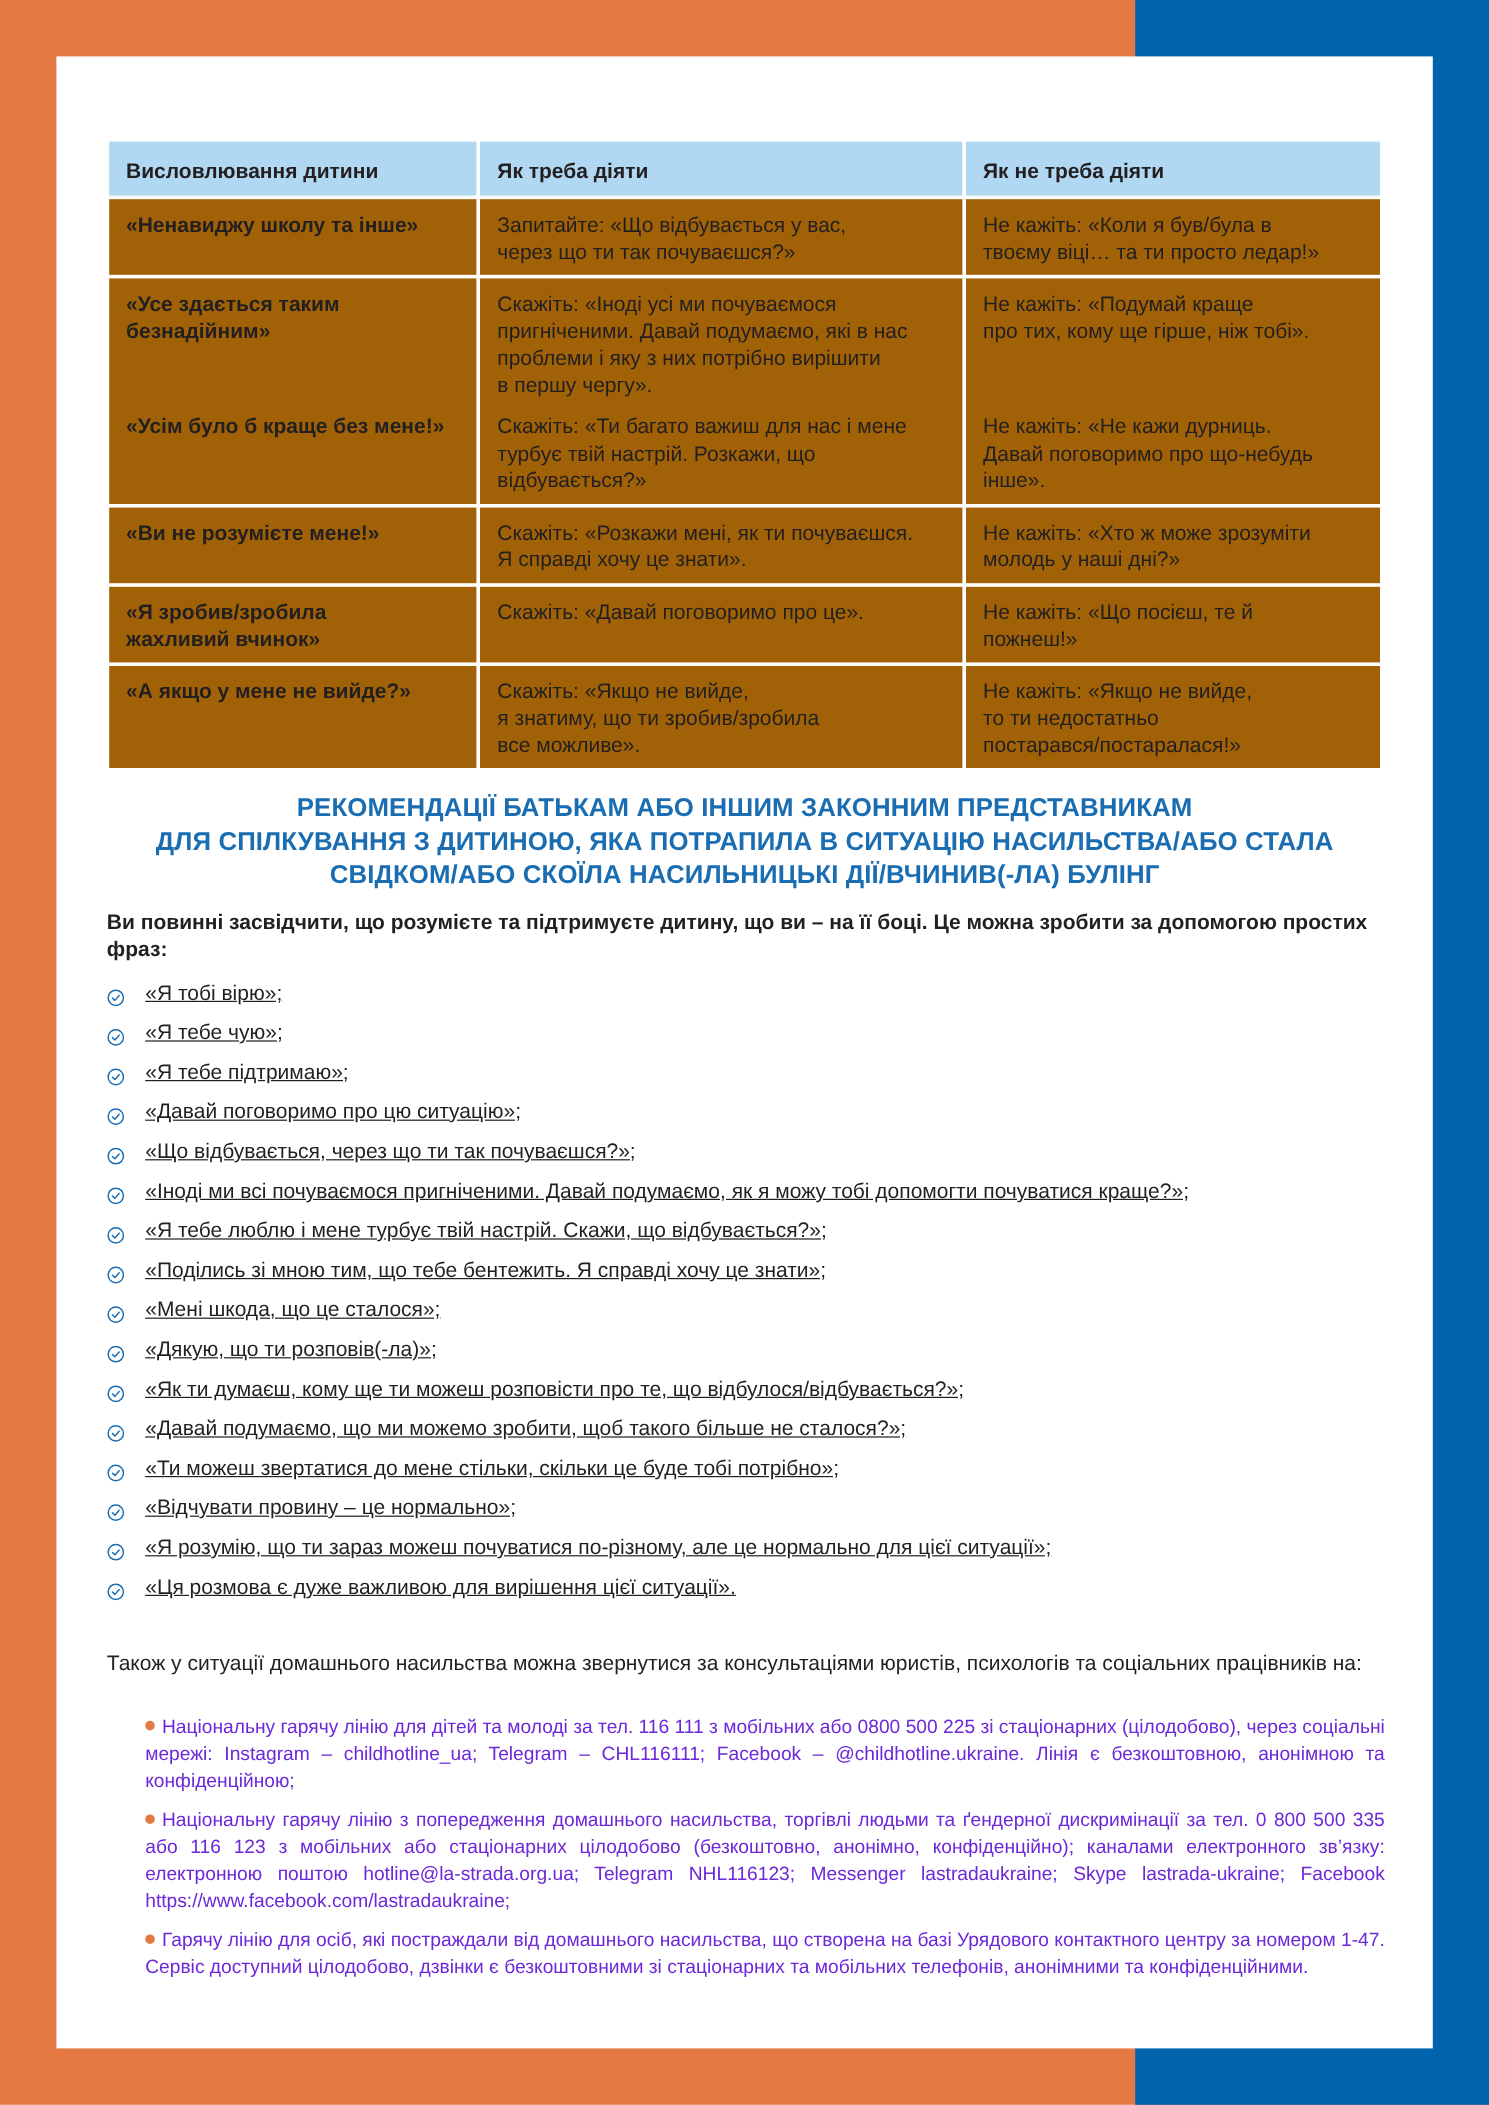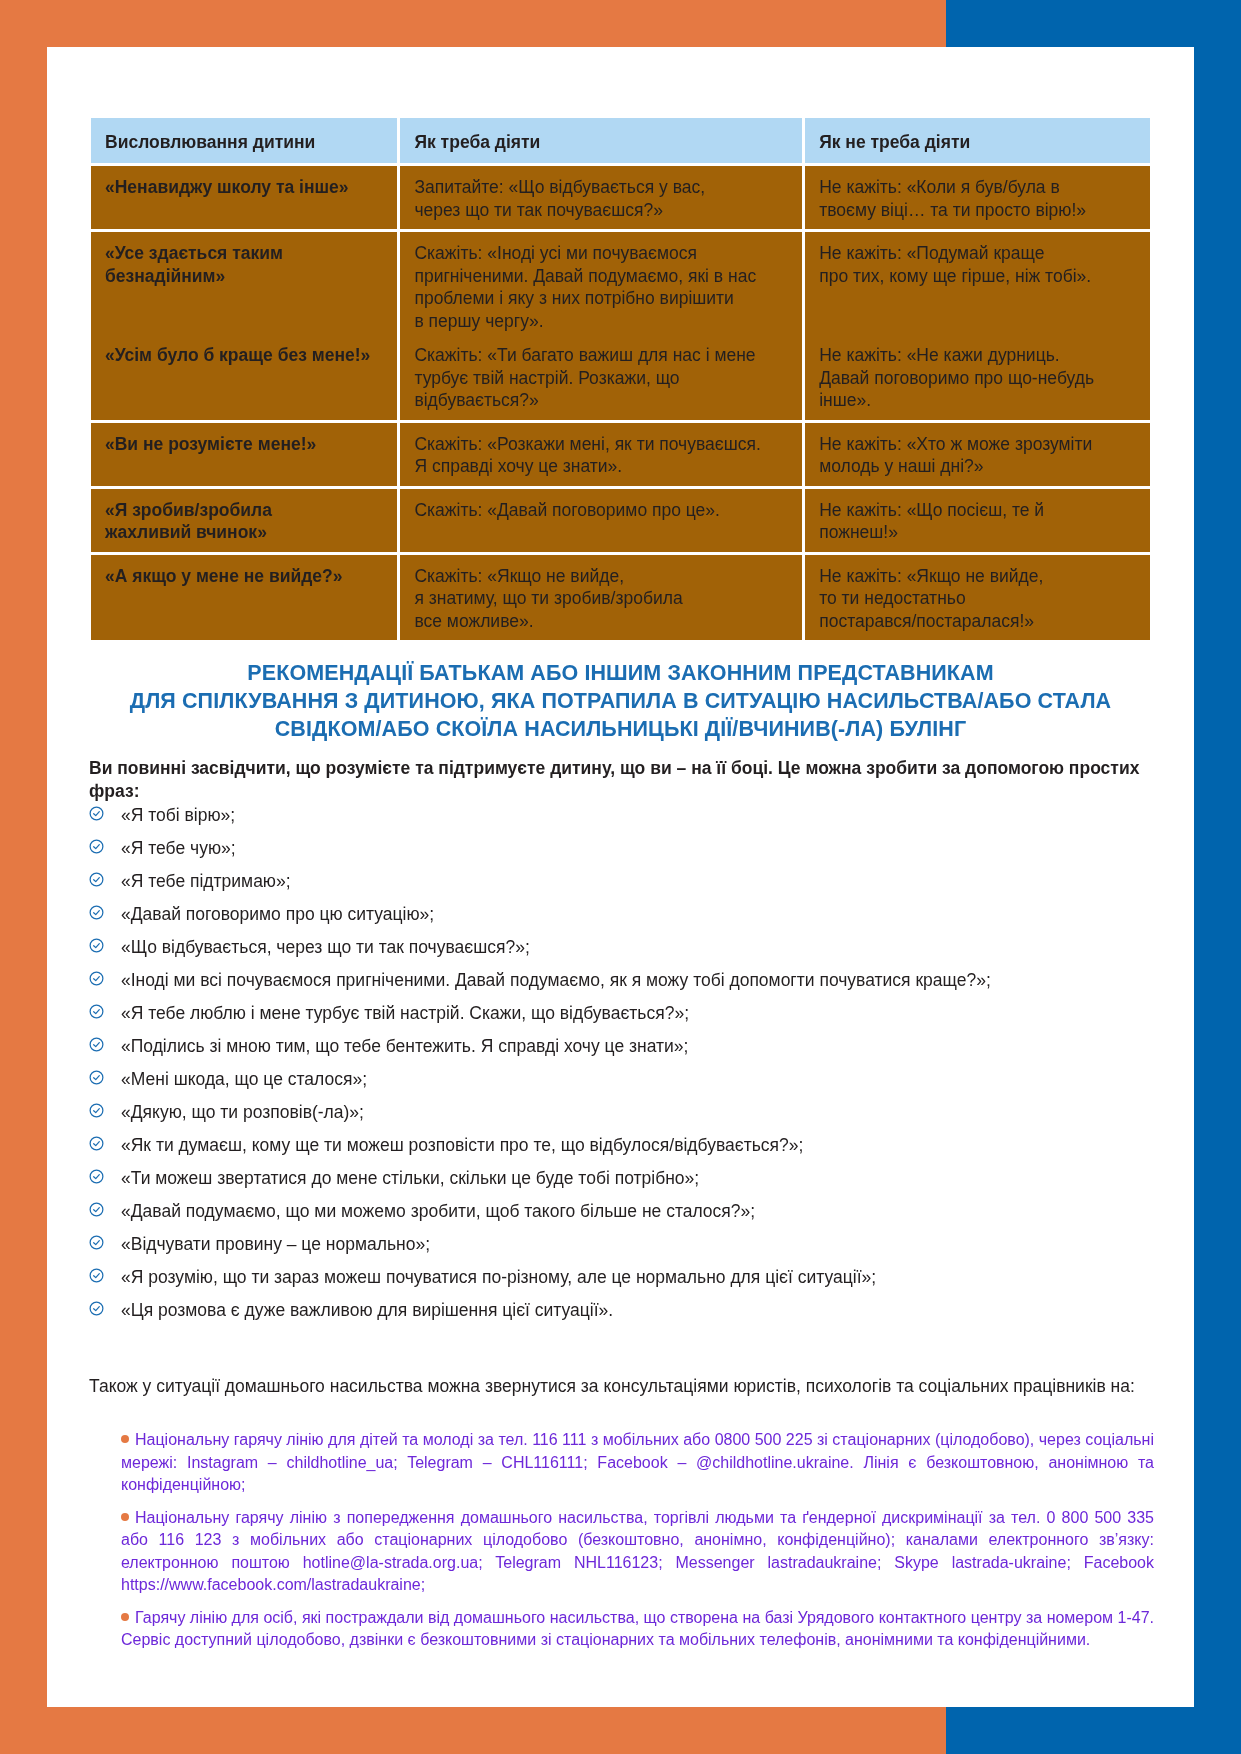--- a/index.html
+++ b/index.html
@@ -47,21 +47,21 @@
     .intro {
       position: absolute; left: 42px; top: 710px; width: 1065px;
       font-weight: bold; font-size: 17.5px; line-height: 22.5px; color: #231f20;
     }
     ul.checklist {
       position: absolute; left: 42px; top: 758px; width: 1065px;
       list-style: none; margin: 0; padding: 0;
       font-size: 17.5px; color: #231f20;
     }
     ul.checklist li {
-      height: 33px; display: flex; align-items: flex-start;
+      height: 33px; display: flex; align-items: flex-end; text-decoration: underline;
     }
     ul.checklist .check {
       width: 15px; height: 15px; margin-right: 17px; flex: 0 0 auto; display: inline-block;
     }
     .also {
       position: absolute; left: 42px; top: 1328px; width: 1065px;
       font-size: 17.5px; line-height: 22.5px; color: #231f20; text-align: justify;
     }
     .hotlines {
       position: absolute; left: 74px; top: 1382px; width: 1033px;
@@ -90,21 +90,21 @@
         <th class="col2">Як треба діяти</th>
         <th class="col3">Як не треба діяти</th>
       </tr>
     </thead>
     <tbody id="table-body">
         <tr>
           <td class="child" style="white-space: pre-line;">«Ненавиджу школу та інше»</td>
           <td style="white-space: pre-line;">Запитайте: «Що відбувається у вас,
 через що ти так почуваєшся?»</td>
           <td style="white-space: pre-line;">Не кажіть: «Коли я був/була в
-твоєму віці… та ти просто вірю!»</td>
+твоєму віці… та ти просто ледар!»</td>
         </tr>
         <tr class="no-bottom">
           <td class="child" style="white-space: pre-line; margin-top: 18px;">«Усе здається таким
 безнадійним»</td>
           <td style="white-space: pre-line;">Скажіть: «Іноді усі ми почуваємося
 пригніченими. Давай подумаємо, які в нас
 проблеми і яку з них потрібно вирішити
 в першу чергу».</td>
           <td style="white-space: pre-line;">Не кажіть: «Подумай краще
 про тих, кому ще гірше, ніж тобі».</td>
@@ -228,28 +228,28 @@
             <circle cx="8" cy="8" r="6.8" fill="none" stroke="#1b6db2" stroke-width="1.3"></circle>
             <path d="M5 8.2 L7.2 10.3 L11 6" fill="none" stroke="#1b6db2" stroke-width="1.3" stroke-linecap="round" stroke-linejoin="round"></path>
           </svg></span>
         <span>«Як ти думаєш, кому ще ти можеш розповісти про те, що відбулося/відбувається?»;</span>
       </li>
       <li>
         <span class="check"><svg viewBox="0 0 16 16" width="15" height="15">
             <circle cx="8" cy="8" r="6.8" fill="none" stroke="#1b6db2" stroke-width="1.3"></circle>
             <path d="M5 8.2 L7.2 10.3 L11 6" fill="none" stroke="#1b6db2" stroke-width="1.3" stroke-linecap="round" stroke-linejoin="round"></path>
           </svg></span>
+        <span>«Давай подумаємо, що ми можемо зробити, щоб такого більше не сталося?»;</span>
+      </li>
+      <li>
+        <span class="check"><svg viewBox="0 0 16 16" width="15" height="15">
+            <circle cx="8" cy="8" r="6.8" fill="none" stroke="#1b6db2" stroke-width="1.3"></circle>
+            <path d="M5 8.2 L7.2 10.3 L11 6" fill="none" stroke="#1b6db2" stroke-width="1.3" stroke-linecap="round" stroke-linejoin="round"></path>
+          </svg></span>
         <span>«Ти можеш звертатися до мене стільки, скільки це буде тобі потрібно»;</span>
-      </li>
-      <li>
-        <span class="check"><svg viewBox="0 0 16 16" width="15" height="15">
-            <circle cx="8" cy="8" r="6.8" fill="none" stroke="#1b6db2" stroke-width="1.3"></circle>
-            <path d="M5 8.2 L7.2 10.3 L11 6" fill="none" stroke="#1b6db2" stroke-width="1.3" stroke-linecap="round" stroke-linejoin="round"></path>
-          </svg></span>
-        <span>«Давай подумаємо, що ми можемо зробити, щоб такого більше не сталося?»;</span>
       </li>
       <li>
         <span class="check"><svg viewBox="0 0 16 16" width="15" height="15">
             <circle cx="8" cy="8" r="6.8" fill="none" stroke="#1b6db2" stroke-width="1.3"></circle>
             <path d="M5 8.2 L7.2 10.3 L11 6" fill="none" stroke="#1b6db2" stroke-width="1.3" stroke-linecap="round" stroke-linejoin="round"></path>
           </svg></span>
         <span>«Відчувати провину – це нормально»;</span>
       </li>
       <li>
         <span class="check"><svg viewBox="0 0 16 16" width="15" height="15">

